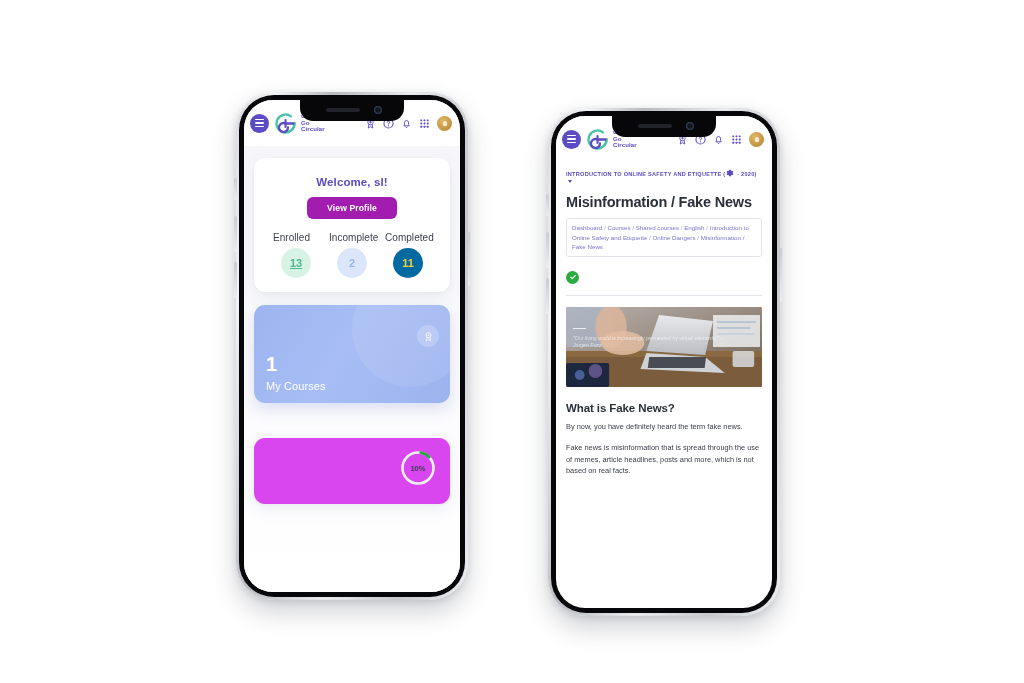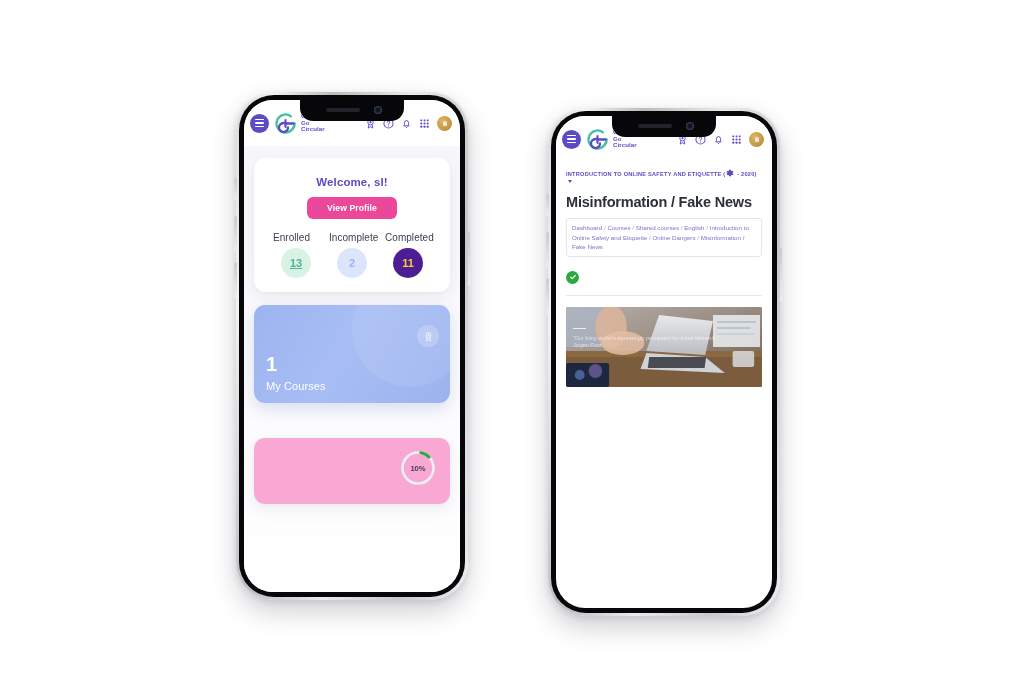--- a/index.html
+++ b/index.html
@@ -81,38 +81,38 @@
   }
   .card{
     position:relative;margin:12px 10px 0 10px;background:#fff;border-radius:11px;
     box-shadow:0 5px 16px rgba(90,95,130,.10),0 1px 3px rgba(90,95,130,.06);
   }
   .welcome-card{padding:14px 10px 14px 10px;text-align:center;}
   .welcome-title{
     font-size:11.5px;font-weight:bold;color:#5b4bc4;margin:4px 0 9px 0;letter-spacing:.1px;
   }
   .view-profile{
-    display:inline-block;background:#ec4899;color:#fff;border:none;border-radius:6px;
+    display:inline-block;background:#a21caf;color:#fff;border:none;border-radius:6px;
     font-family:inherit;font-size:8.6px;font-weight:bold;padding:6px 20px;cursor:pointer;
     letter-spacing:.1px;
   }
   .stat-labels{
     display:flex;justify-content:center;gap:10px;margin-top:13px;
   }
   .stat-labels span{
     font-size:10px;color:#3b3f4c;width:46px;text-align:left;letter-spacing:.05px;
   }
   .stat-circles{display:flex;justify-content:center;gap:10px;margin-top:5px;}
   .stat-c{
     width:30px;height:30px;border-radius:50%;display:flex;align-items:center;
     justify-content:center;font-size:11px;font-weight:bold;margin:0 8px;
   }
   .sc-enrolled{background:#d8f2e5;color:#4cb68c;text-decoration:underline;}
   .sc-completed{background:#dce6fa;color:#9bb4ea;}
-  .sc-incomplete{background:#4c1d95;color:#f0d23c;}
+  .sc-incomplete{background:#0369a1;color:#f0d23c;}
 
   .courses-card{
     position:relative;margin:13px 10px 0 10px;height:98px;border-radius:11px;overflow:hidden;
     background:linear-gradient(120deg,#9db4f0 0%,#a7bdf4 45%,#9cb3ef 100%);
     box-shadow:0 6px 16px rgba(100,120,190,.22);
     display:flex;flex-direction:column;justify-content:flex-end;
     padding:0 12px 11px 12px;box-sizing:border-box;
   }
   .courses-card .blob{
     position:absolute;right:-18px;top:-34px;width:116px;height:116px;border-radius:50%;
@@ -124,21 +124,21 @@
   }
   .courses-num{
     position:relative;font-size:20px;font-weight:bold;color:#fff;line-height:1;margin-bottom:6px;
   }
   .courses-label{position:relative;font-size:11px;font-weight:normal;color:#fff;letter-spacing:.1px;}
 
   .last-course-hd{
     margin:16px 0 0 12px;font-size:8px;font-weight:bold;color:#2e323d;letter-spacing:.5px;
   }
   .progress-card{
-    position:relative;margin:10px 10px 0 10px;height:66px;background:#f9a8d4;border-radius:11px;
+    position:relative;margin:10px 10px 0 10px;height:66px;background:#d946ef;border-radius:11px;
     box-shadow:0 5px 16px rgba(90,95,130,.10),0 1px 3px rgba(90,95,130,.06);
   }
   .ring{position:absolute;right:14px;top:12px;width:36px;height:36px;}
   .ring-label{
     position:absolute;right:14px;top:12px;width:36px;height:36px;display:flex;
     align-items:center;justify-content:center;font-size:7.6px;font-weight:bold;color:#3b3f4c;
   }
 
   
   .course-head{
@@ -425,17 +425,22 @@
             <rect x="154" y="26" width="38" height="2" fill="#c8d2de"></rect>
             <rect x="0" y="56" width="44" height="24" rx="2" fill="#1d2740"></rect>
             <circle cx="14" cy="68" r="5" fill="#5a7bbd" opacity=".7"></circle>
             <circle cx="30" cy="64" r="7" fill="#8a6fb5" opacity=".6"></circle>
             <rect x="170" y="44" width="22" height="16" rx="2" fill="#dfe3e8" opacity=".8"></rect>
           </svg>
           <div class="qline"></div>
           <div class="quote">"Our living world is increasingly permeated by virtual elements." - Jurgen Fuzz</div>
         </div>
 
+        <div class="article">
+          <h2>What is Fake News?</h2>
+          <p>By now, you have definitely heard the term fake news.</p>
+          <p>Fake news is misinformation that is spread through the use of memes, article headlines, posts and more, which is not based on real facts.</p>
+        </div>
       </div>
     </div>
   </div>
 
 </div>
 
 </body></html>

